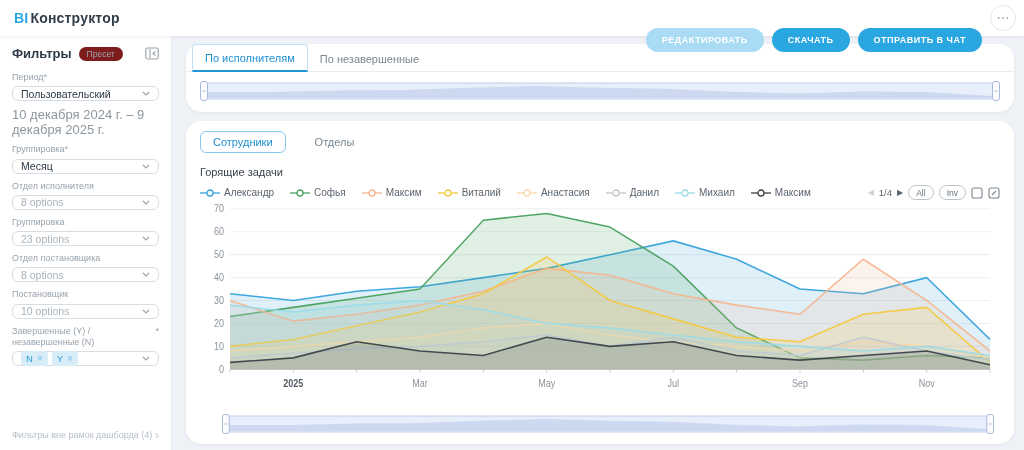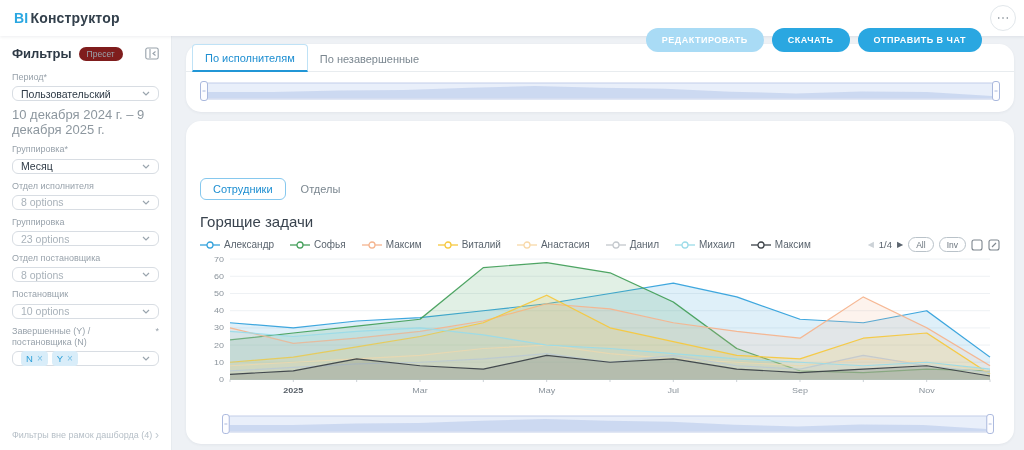--- a/index.html
+++ b/index.html
@@ -54,24 +54,24 @@
   .main { flex:1; min-width:0; padding:8px 10px 6px 14px; display:flex; flex-direction:column; gap:9px; }
   .card { background:#fff; border-radius:15px; box-shadow:0 1px 3px rgba(30,45,60,.06); }
   .tabrow { display:flex; border-bottom:1px solid #e8ecef; padding:0 6px; align-items:flex-end; }
   .tab { padding:7px 12px 6px; font-size:11px; color:#7b8790; cursor:pointer; }
   .tab.active { color:#1d8ed1; border:1px solid #bfe2f6; border-bottom:2px solid #2196d6;
                 border-radius:4px 4px 0 0; margin-bottom:-1px; background:#fff; }
   .brush-wrap { padding:9px 14px 11px; }
   svg.brush { display:block; width:100%; height:20px; }
 
   .card2 { flex:1; padding:10px 14px 8px; display:flex; flex-direction:column; min-height:0; }
-  .inner-tabs { display:flex; gap:2px; align-items:center;margin-top:47px; }
+  .inner-tabs { display:flex; gap:16px; align-items:center; }
   .itab { font-size:11px; padding:4px 12px; color:#7b8790; border-radius:6px; border:1px solid transparent; cursor:pointer; }
   .itab.active { color:#1d8ed1; border-color:#86c8ee; background:#fff; }
-  .chart-title { font-size:15px; color:#39434e; margin:13px 0 7px; font-weight:500; }
+  .chart-title { font-size:11px; color:#39434e; margin:13px 0 7px; font-weight:500; }
   .legend-row { display:flex; align-items:center; }
   .legend-items { display:flex; align-items:center; gap:16px; flex-wrap:nowrap; }
   .legend-item { display:flex; align-items:center; gap:4px; font-size:10px; color:#5a646e; cursor:pointer; white-space:nowrap; }
   .legend-controls { margin-left:auto; display:flex; align-items:center; gap:5px; }
   .pg { font-size:8px; cursor:pointer; }
   .pg.prev { color:#ccd2d7; } .pg.next { color:#5a646e; }
   .pg-num { font-size:9.5px; color:#5a646e; }
   .oval { border:1px solid #b9c2c9; border-radius:9px; padding:0 7px; font-size:8.5px; color:#6b757e;
           height:15px; background:#fff; cursor:pointer; font-family:"Liberation Sans",sans-serif; }
   .mini-icon { display:flex; cursor:pointer; }
@@ -154,21 +154,21 @@
 
       <div class="flabel">Постановщик</div>
       <div class="select ph">
         <span class="val">10 options</span>
         <svg width="8" height="5" viewBox="0 0 8 5">
             <polyline points="1,1 4,4 7,1" fill="none" stroke="#9aa5ae" stroke-width="1.2"></polyline>
           </svg>
       </div>
 
       <div class="flabel row">
-        <span style="max-width:118px;">Завершенные (Y) / постановщика (N)</span>
+        <span style="max-width:118px;">Завершенные (Y) / незавершенные (N)</span>
         <span>*</span>
       </div>
       <div class="select">
         <span class="chips">
           <span class="chip">
               <span>N</span>
               <span class="x">×</span>
             </span>
           <span class="chip">
               <span>Y</span>

